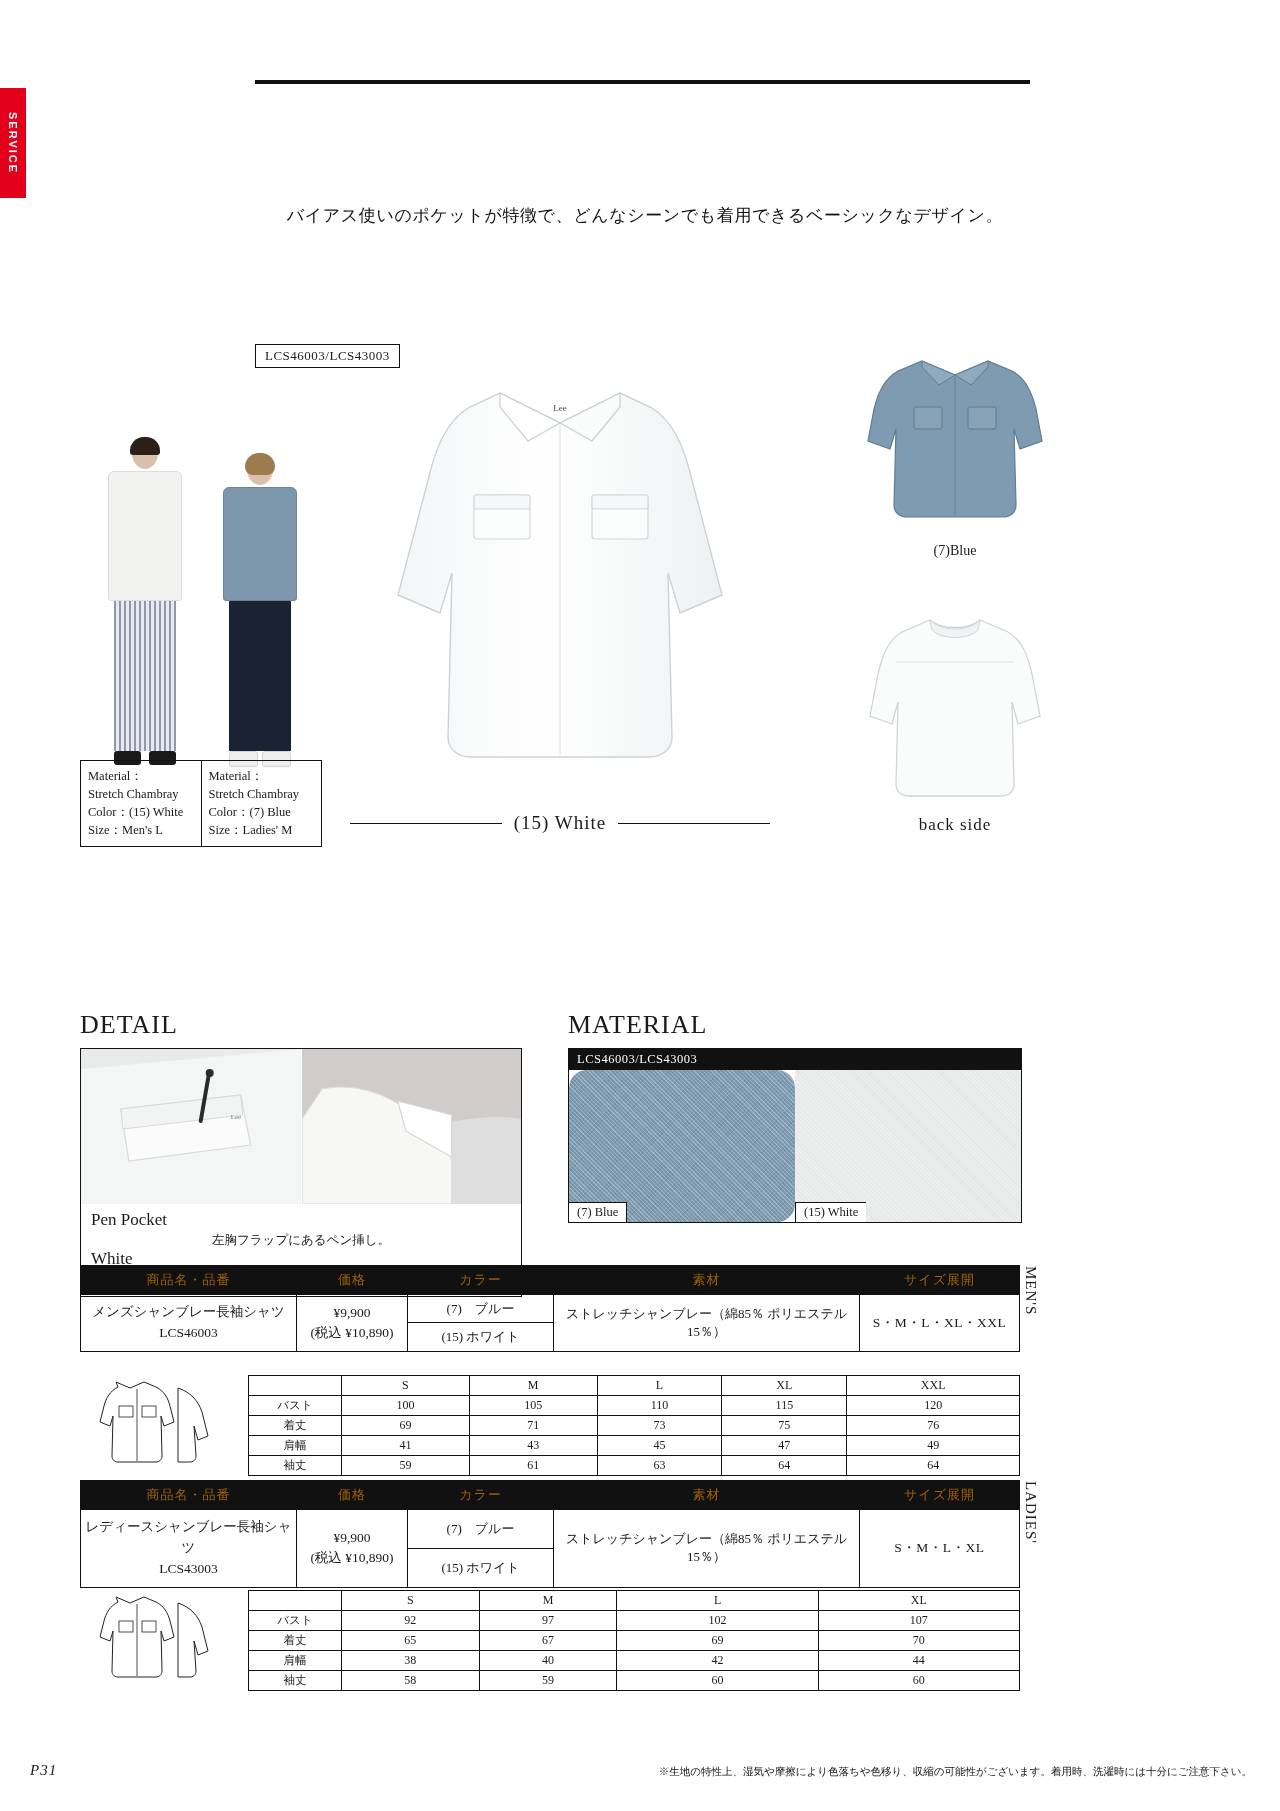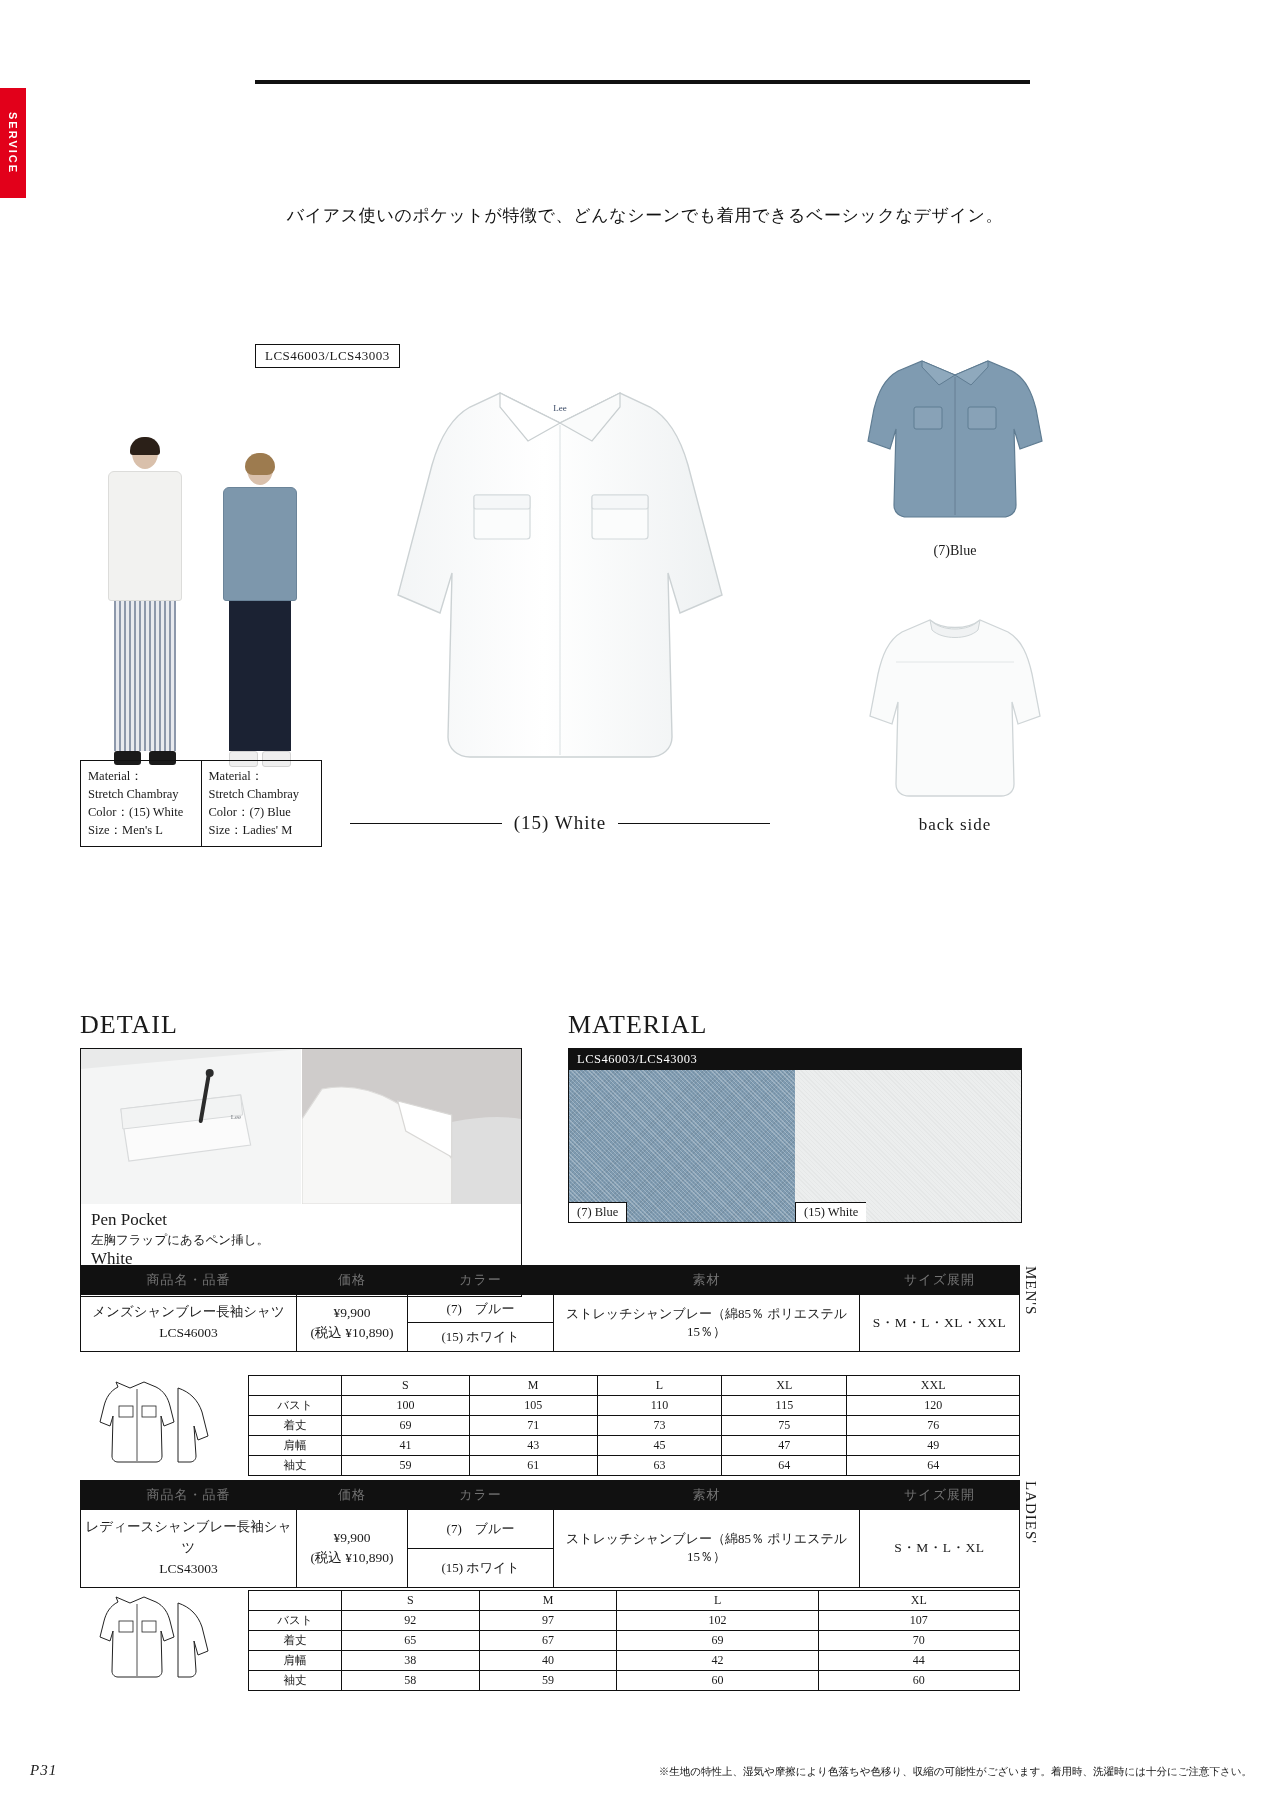--- a/index.html
+++ b/index.html
@@ -74,45 +74,45 @@
   .sec-h.material{left:568px;top:1010px;}
 
   
   .detail-box{position:absolute;left:80px;top:1048px;width:440px;border:1px solid #111;background:#fff;}
   .detail-imgs{display:flex;height:155px;}
   .detail-img{flex:1;position:relative;overflow:hidden;}
   .detail-img + .detail-img{border-left:1px solid #fff;}
   .detail-caps{display:flex;padding:6px 0 8px 0;flex-direction:column;}
   .detail-cap{flex:1;padding:0 10px;}
   .detail-cap .t{font-size:17px;margin-bottom:2px;}
-  .detail-cap .s{font-size:12.5px;font-family:Liberation Mono, monospace;}
+  .detail-cap .s{font-size:12.5px;font-family:Liberation Mono, monospace;text-align:center;}
 
   
   .material-box{position:absolute;left:568px;top:1048px;width:452px;border:1px solid #111;background:#fff;}
   .material-code{background:#111;color:#fff;font-size:12.5px;padding:3px 8px;letter-spacing:.5px;}
   .swatches{display:flex;height:152px;}
   .sw{flex:1;position:relative;}
   .sw.blue{background:
      repeating-linear-gradient(45deg,rgba(255,255,255,.25) 0 1px,rgba(0,0,0,0) 1px 3px),
      repeating-linear-gradient(-45deg,rgba(0,0,0,.08) 0 1px,rgba(0,0,0,0) 1px 3px),
-     #7f9bb1;}
+     #7f9bb1; border-radius: 18px;}
   .sw.white{background:
      repeating-linear-gradient(45deg,rgba(0,0,0,.03) 0 1px,rgba(0,0,0,0) 1px 3px),
      #eceeee;}
   .sw-lab{
     position:absolute;left:0;bottom:0;background:#fff;border-top:1px solid #111;border-right:1px solid #111;
     font-size:12.5px;padding:2px 8px;
   }
   .sw.white .sw-lab{border-right:none;border-left:1px solid #111;}
 
   
   table{border-collapse:collapse;}
   .spec{position:absolute;font-size:12.5px;}
   .spec td,.spec th{border:1px solid #111;text-align:center;}
-  .hdr-row th{background:#111;color:#737373;font-weight:normal;padding:5px 0;font-size:13px;letter-spacing:1px;}
+  .hdr-row th{background:#111;color:#a16207;font-weight:normal;padding:5px 0;font-size:13px;letter-spacing:1px;}
   .men-spec{left:80px;top:1265px;width:940px;}
   .ladies-spec{left:80px;top:1480px;width:940px;}
   .spec .name{font-size:13.5px;line-height:1.55;padding:7px 4px;}
   .spec .price{font-size:13.5px;line-height:1.5;}
   .spec .color-cell{font-size:13px;padding:4px 0;}
   .spec .mat{font-size:13px;}
   .spec .sizes{font-size:13.5px;letter-spacing:.5px;}
 
   .sizetable{position:absolute;font-size:12px;}
   .sizetable td,.sizetable th{border:1px solid #111;text-align:center;padding:2px 0;font-weight:normal;}

